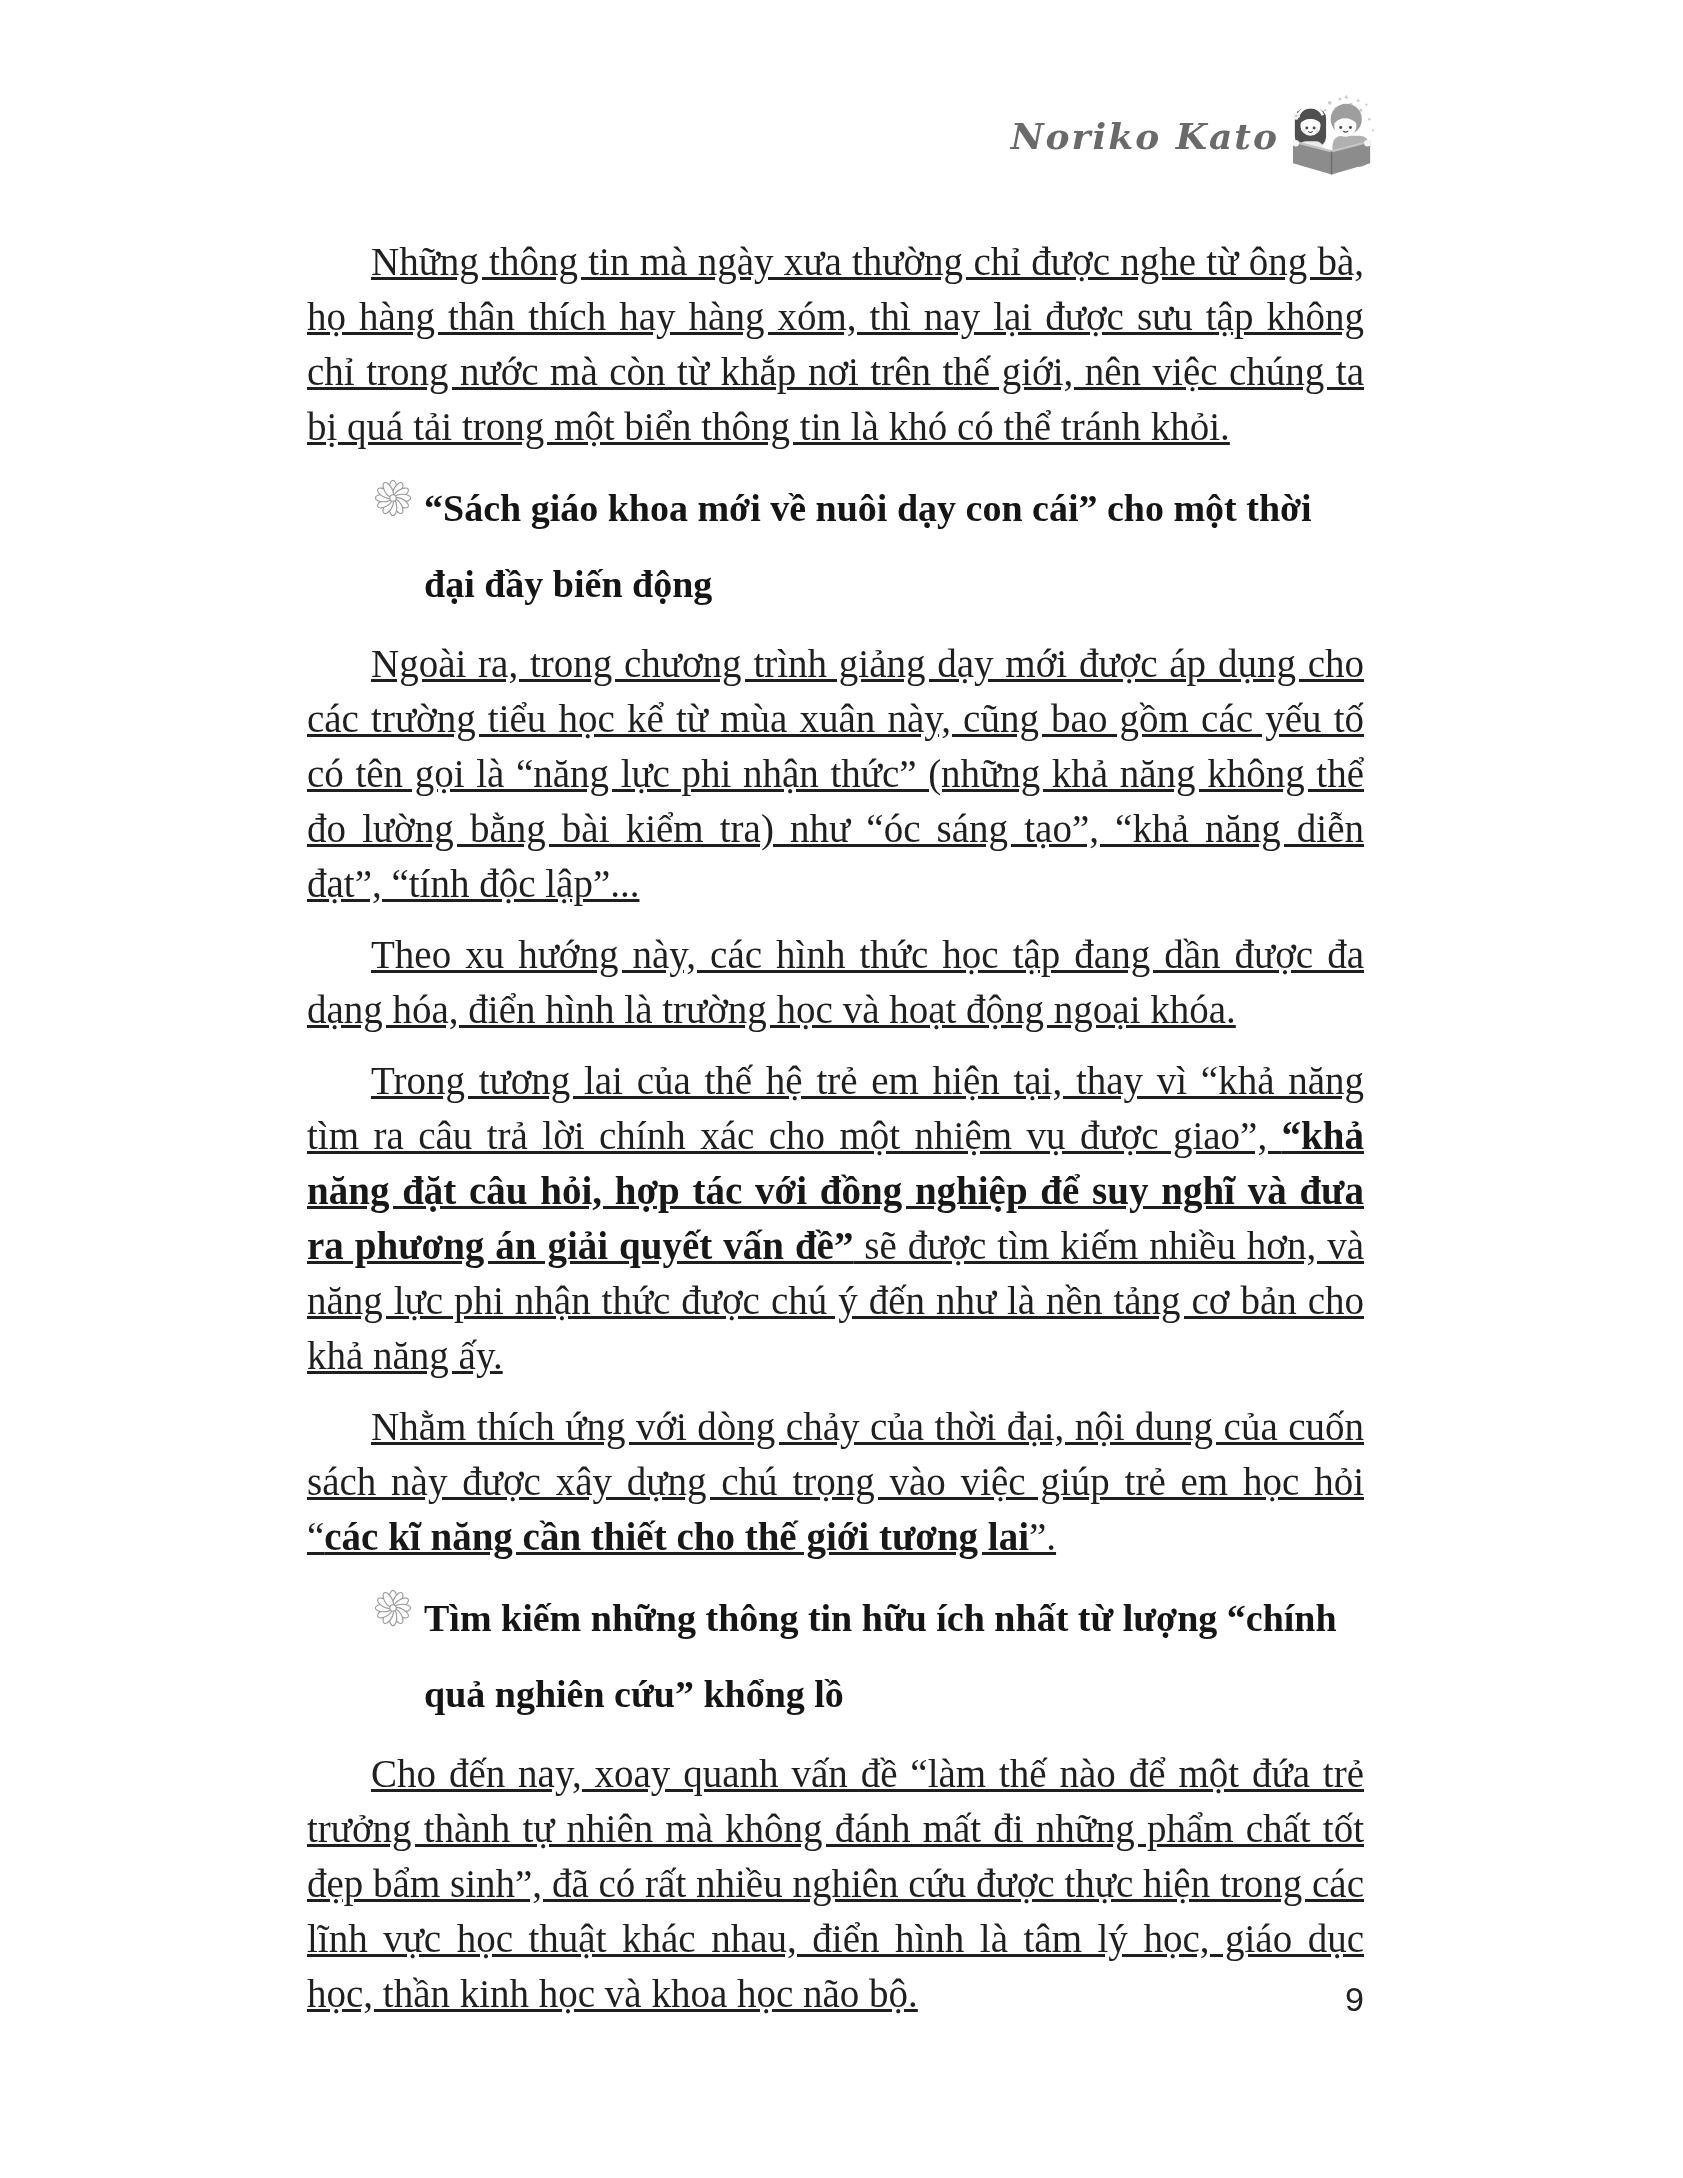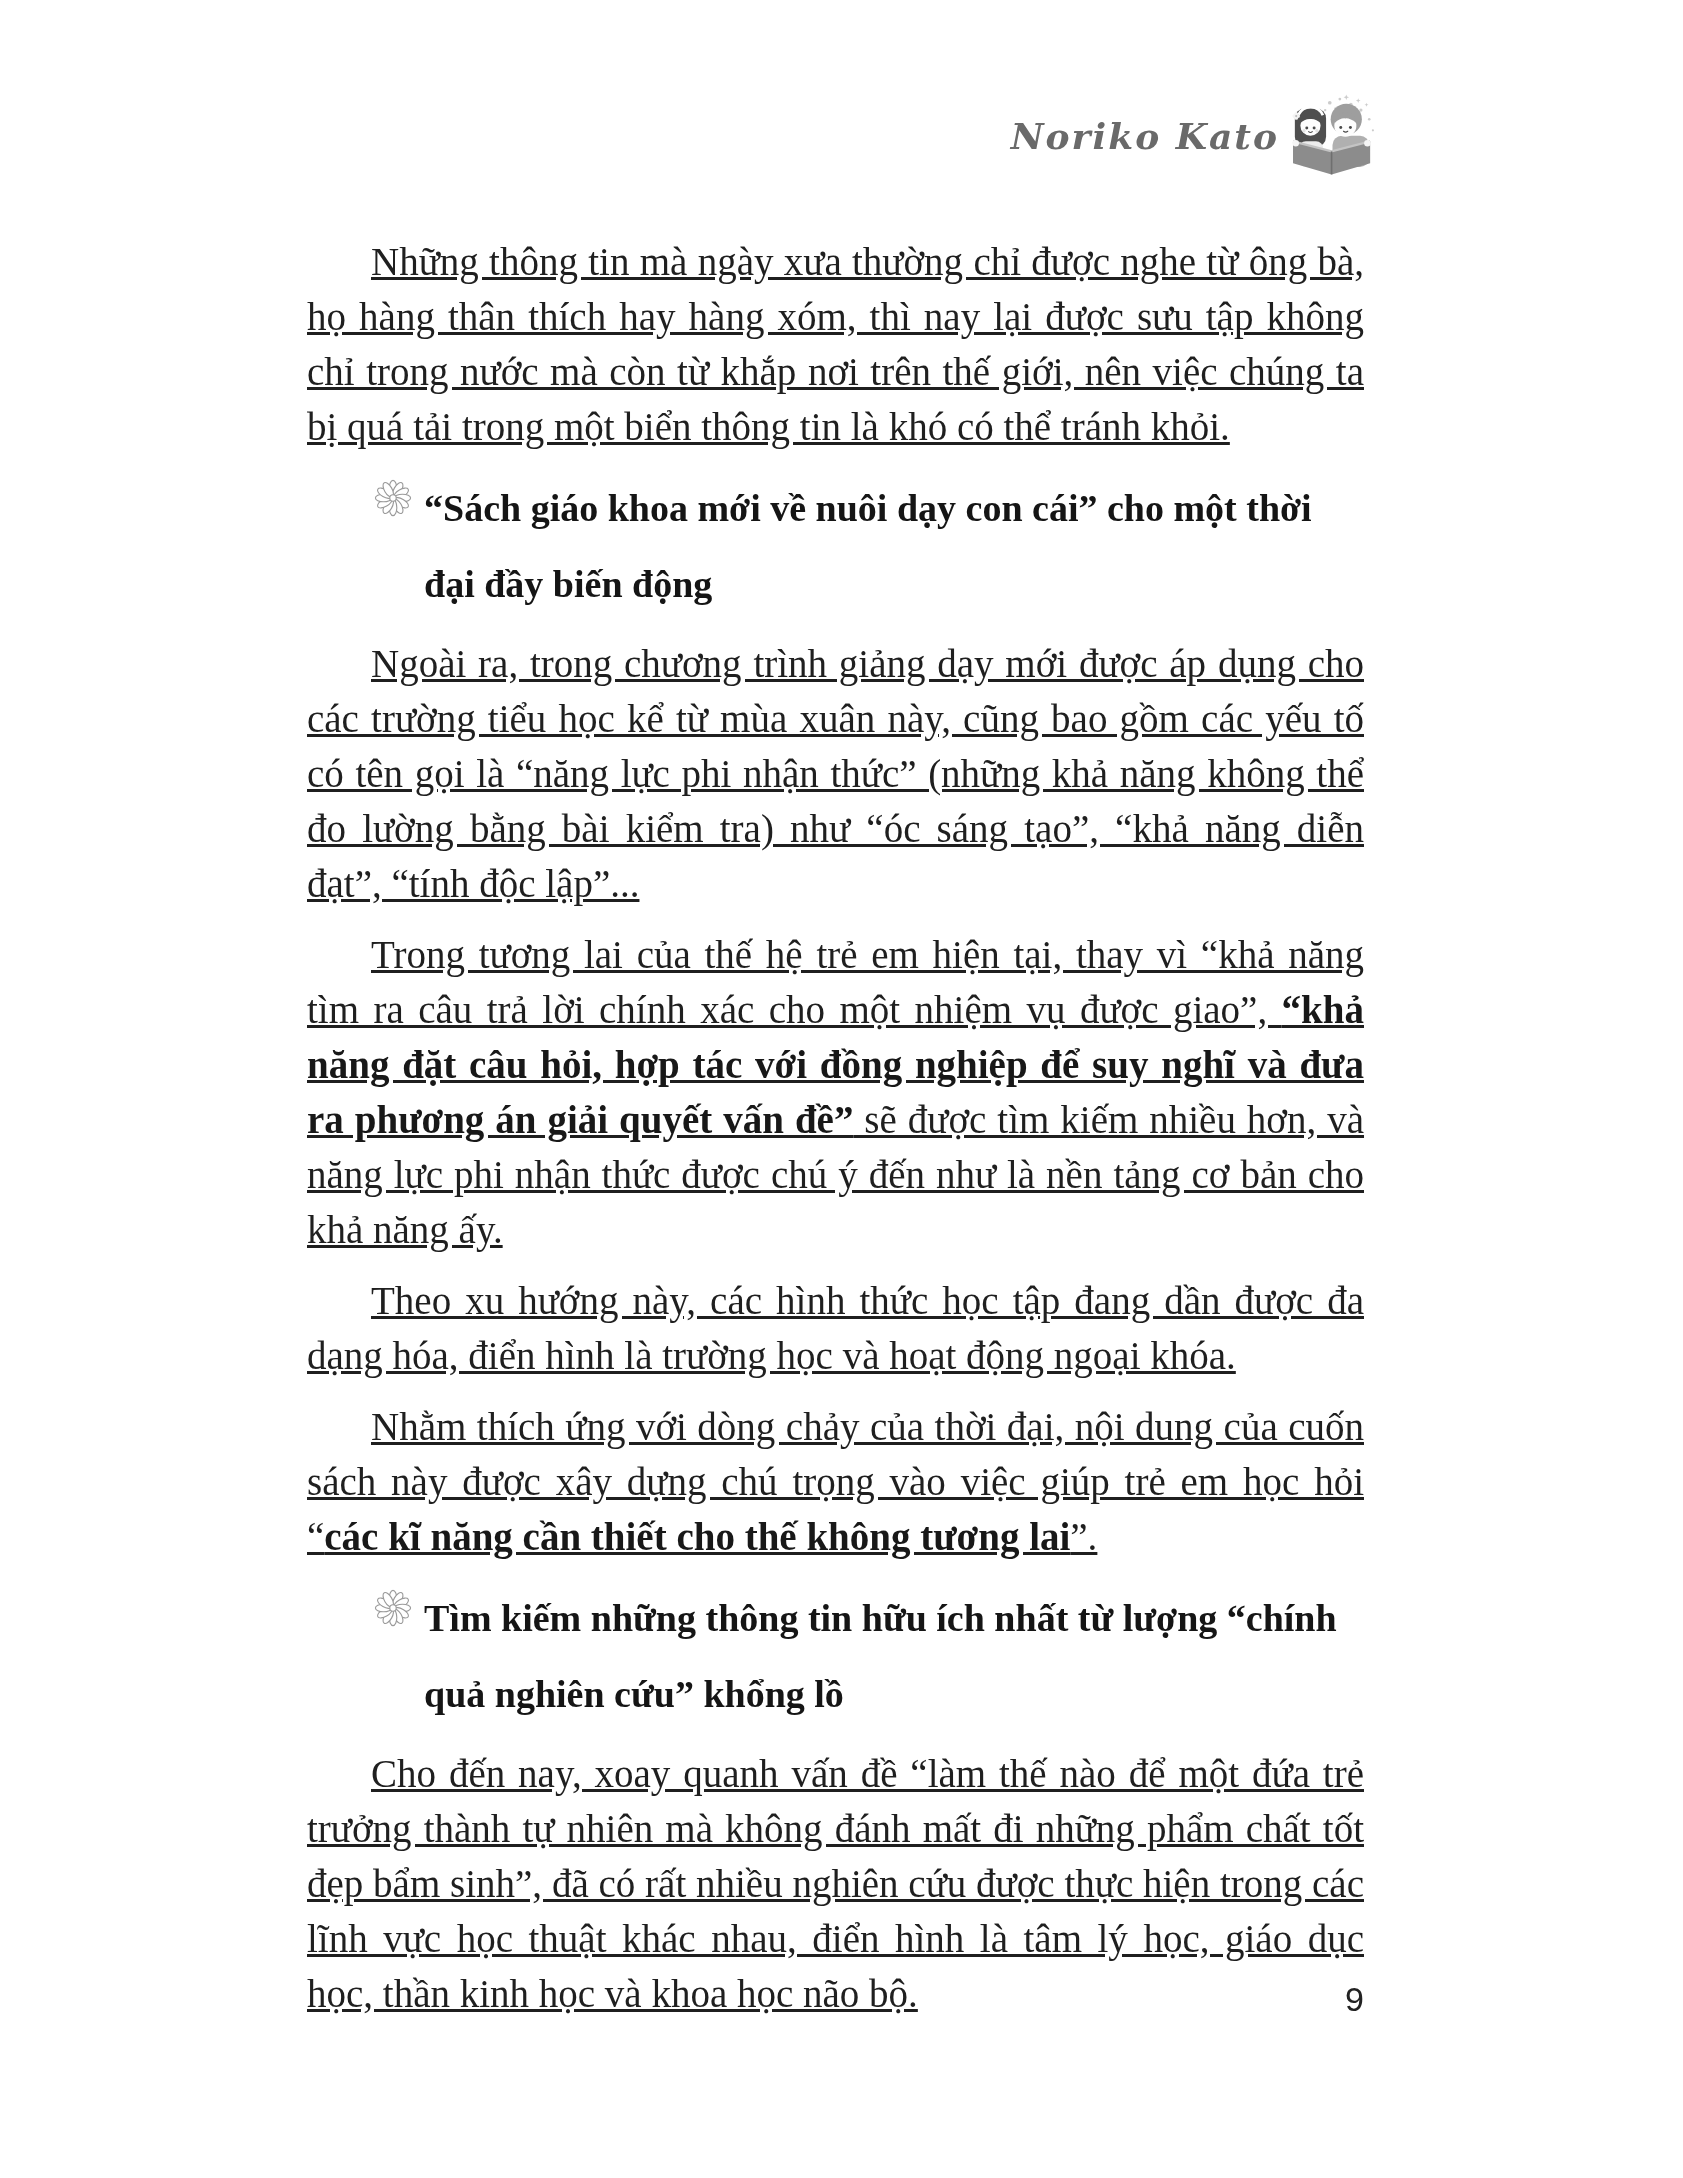--- a/index.html
+++ b/index.html
@@ -183,25 +183,25 @@
               <ellipse cx="20" cy="10" rx="4" ry="8.5"></ellipse>
             </g>
           <circle cx="20" cy="20" r="3.4"></circle>
         </g>
       </svg>
       <span>“Sách giáo khoa mới về nuôi dạy con cái” cho một thời đại đầy biến động</span>
     </h2>
 
     <p>Ngoài ra, trong chương trình giảng dạy mới được áp dụng cho các trường tiểu học kể từ mùa xuân này, cũng bao gồm các yếu tố có tên gọi là “năng lực phi nhận thức” (những khả năng không thể đo lường bằng bài kiểm tra) như “óc sáng tạo”, “khả năng diễn đạt”, “tính độc lập”...</p>
 
+    <p>Theo xu hướng này, các hình thức học tập đang dần được đa dạng hóa, điển hình là trường học và hoạt động ngoại khóa.</p>
+
     <p><span>Trong tương lai của thế hệ trẻ em hiện tại, thay vì “khả năng tìm ra câu trả lời chính xác cho một nhiệm vụ được giao”, </span><span class="bold-seg">“khả năng đặt câu hỏi, hợp tác với đồng nghiệp để suy nghĩ và đưa ra phương án giải quyết vấn đề”</span><span> sẽ được tìm kiếm nhiều hơn, và năng lực phi nhận thức được chú ý đến như là nền tảng cơ bản cho khả năng ấy.</span></p>
 
-    <p>Theo xu hướng này, các hình thức học tập đang dần được đa dạng hóa, điển hình là trường học và hoạt động ngoại khóa.</p>
-
-    <p><span>Nhằm thích ứng với dòng chảy của thời đại, nội dung của cuốn sách này được xây dựng chú trọng vào việc giúp trẻ em học hỏi “</span><span class="bold-seg">các kĩ năng cần thiết cho thế không tương lai</span><span>”.</span></p>
+    <p><span>Nhằm thích ứng với dòng chảy của thời đại, nội dung của cuốn sách này được xây dựng chú trọng vào việc giúp trẻ em học hỏi “</span><span class="bold-seg">các kĩ năng cần thiết cho thế giới tương lai</span><span>”.</span></p>
 
     <h2 class="section">
       <svg class="flower-icon" viewBox="0 0 40 40" xmlns="http://www.w3.org/2000/svg">
         <g stroke="#9a9a9a" stroke-width="1.2" fill="#ffffff">
           <g transform="rotate(0 20 20)">
               <ellipse cx="20" cy="10" rx="4" ry="8.5"></ellipse>
             </g>
           <g transform="rotate(30 20 20)">
               <ellipse cx="20" cy="10" rx="4" ry="8.5"></ellipse>
             </g>

